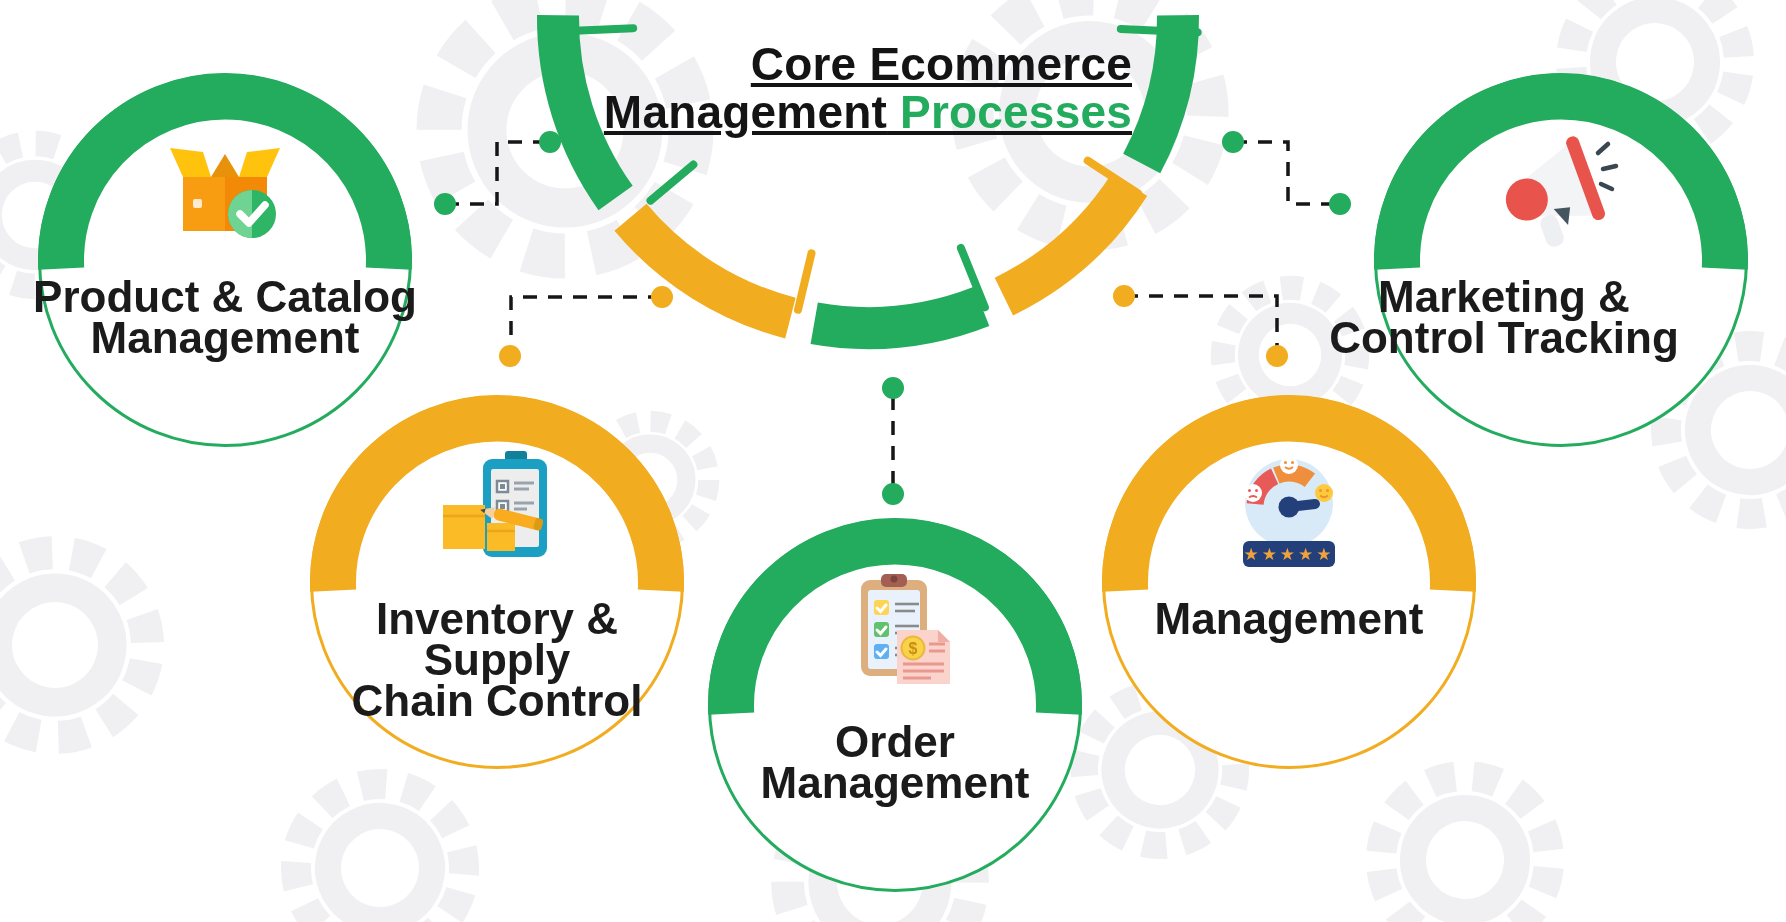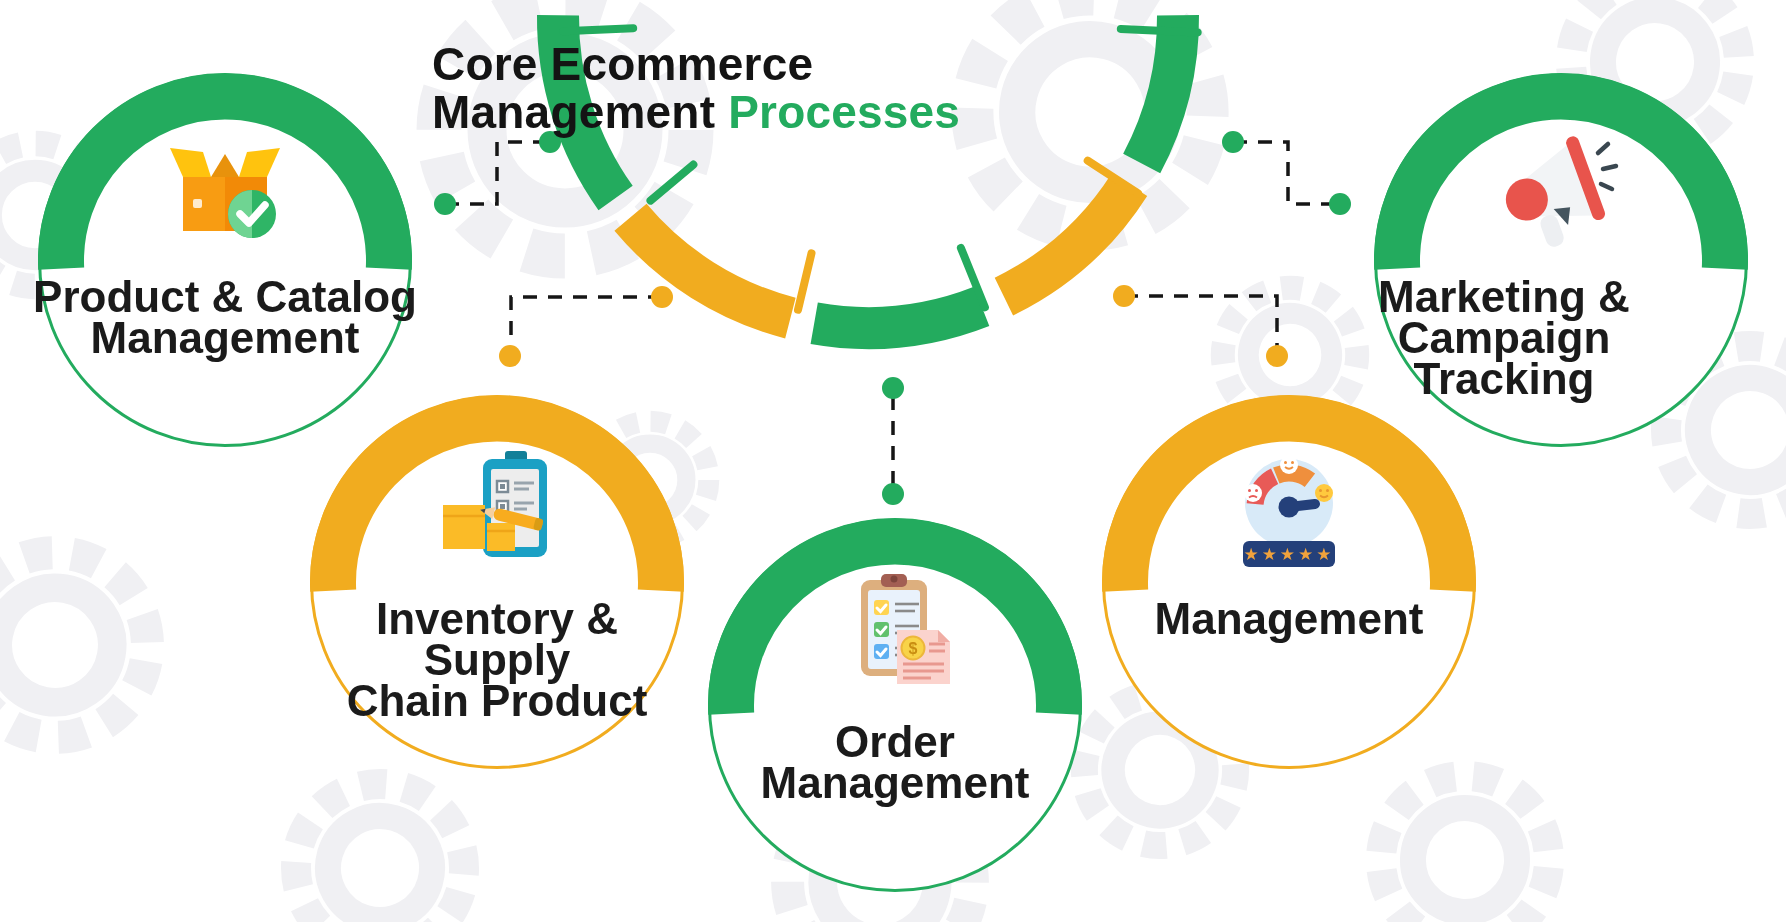--- a/index.html
+++ b/index.html
@@ -3,22 +3,22 @@
 <meta charset="utf-8">
 <style>
   html,body{margin:0;padding:0;background:#ffffff;}
   .stage{
     position:relative;width:1786px;height:922px;overflow:hidden;
     background:#ffffff;font-family:"Liberation Sans",sans-serif;
   }
   .stage svg.scene{position:absolute;left:0;top:0;}
   .title{
     position:absolute;left:432px;top:40px;width:700px;
-    text-align:left;font-weight:700;font-size:46px;line-height:48px;
-    color:#141414;letter-spacing:0.2px;
+    text-align:right;font-weight:700;font-size:46px;line-height:48px;
+    color:#141414;letter-spacing:0.2px;text-decoration:underline;
   }
   .title .accent{color:var(--green,#23AB5E);}
   .node-label{
     position:absolute;width:400px;text-align:center;
     font-size:44px;line-height:41px;color:#1b1b1b;font-weight:700;
   }
   .lbl-product  {left:25px;  top:276px;}
   .lbl-inventory{left:297px; top:598px;}
   .lbl-order    {left:695px; top:721px;}
   .lbl-customer {left:1089px;top:598px;}
@@ -267,26 +267,26 @@
     <div>Core Ecommerce</div>
     <div><span>Management</span> <span class="accent">Processes</span></div>
   </div>
 
   <div class="node-label lbl-product">
     <div>Product &amp; Catalog</div>
     <div>Management</div>
   </div>
   <div class="node-label lbl-inventory">
     <div>Inventory &amp; Supply</div>
-    <div>Chain Product</div>
+    <div>Chain Control</div>
   </div>
   <div class="node-label lbl-order">
     <div>Order Management</div>
   </div>
   <div class="node-label lbl-customer">
     <div>Management</div>
   </div>
   <div class="node-label lbl-marketing">
     <div>Marketing &amp;</div>
-    <div>Campaign Tracking</div>
+    <div>Control Tracking</div>
   </div>
 
 </div>
 
 </body></html>

